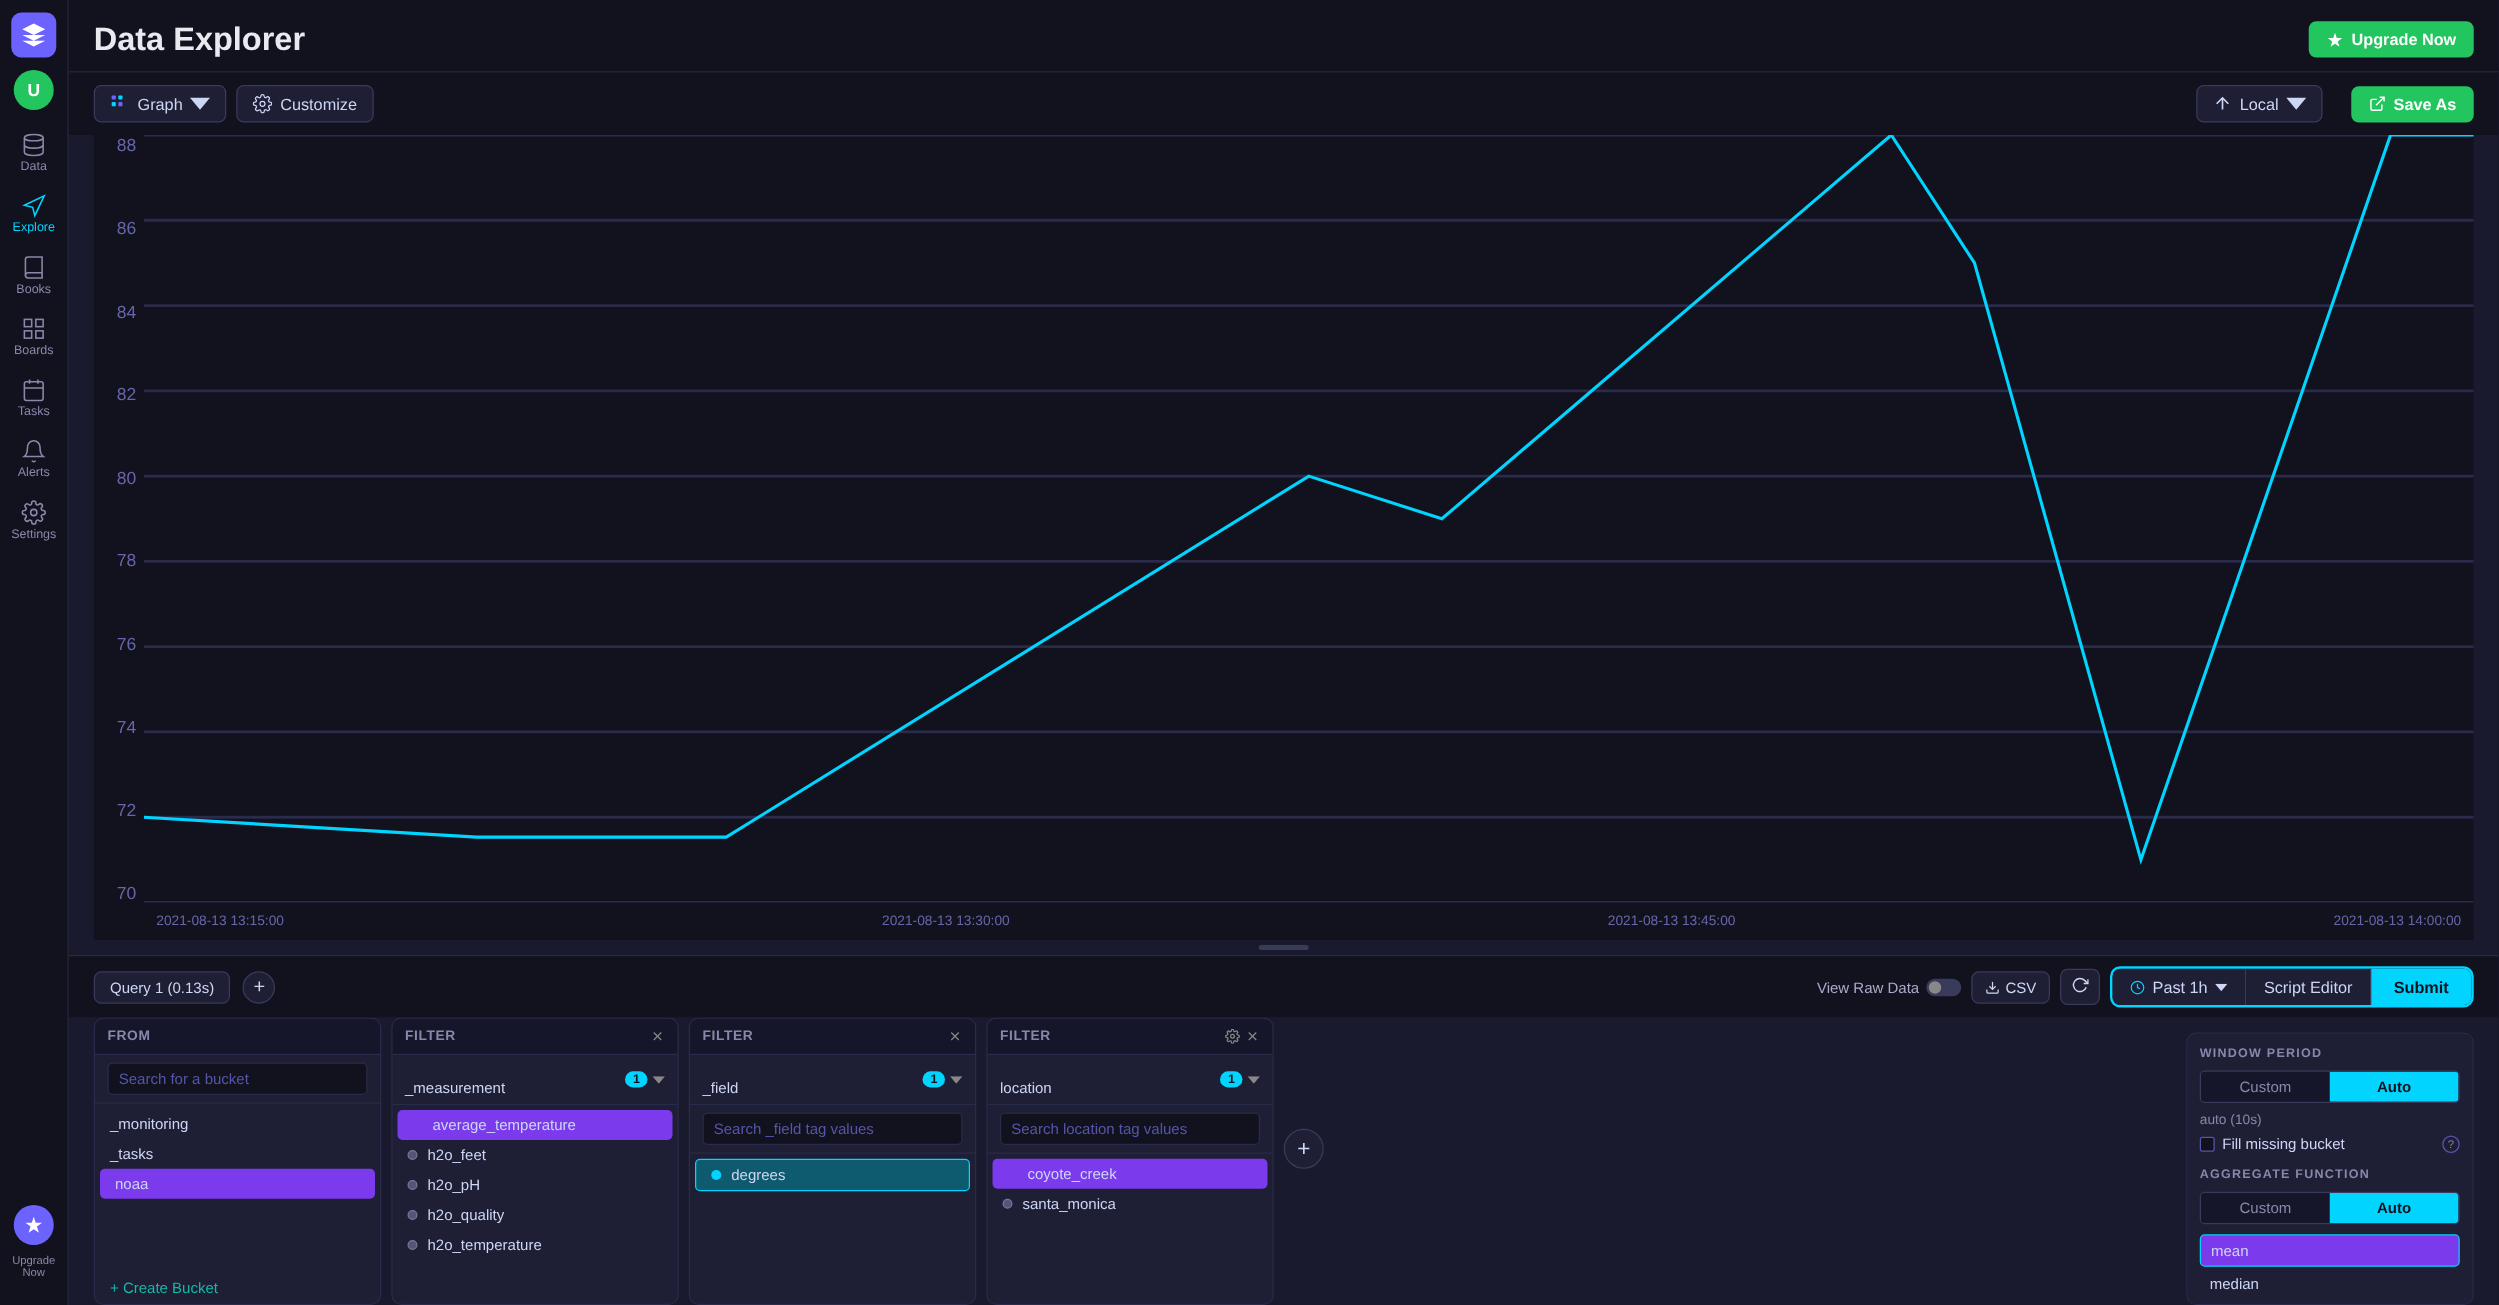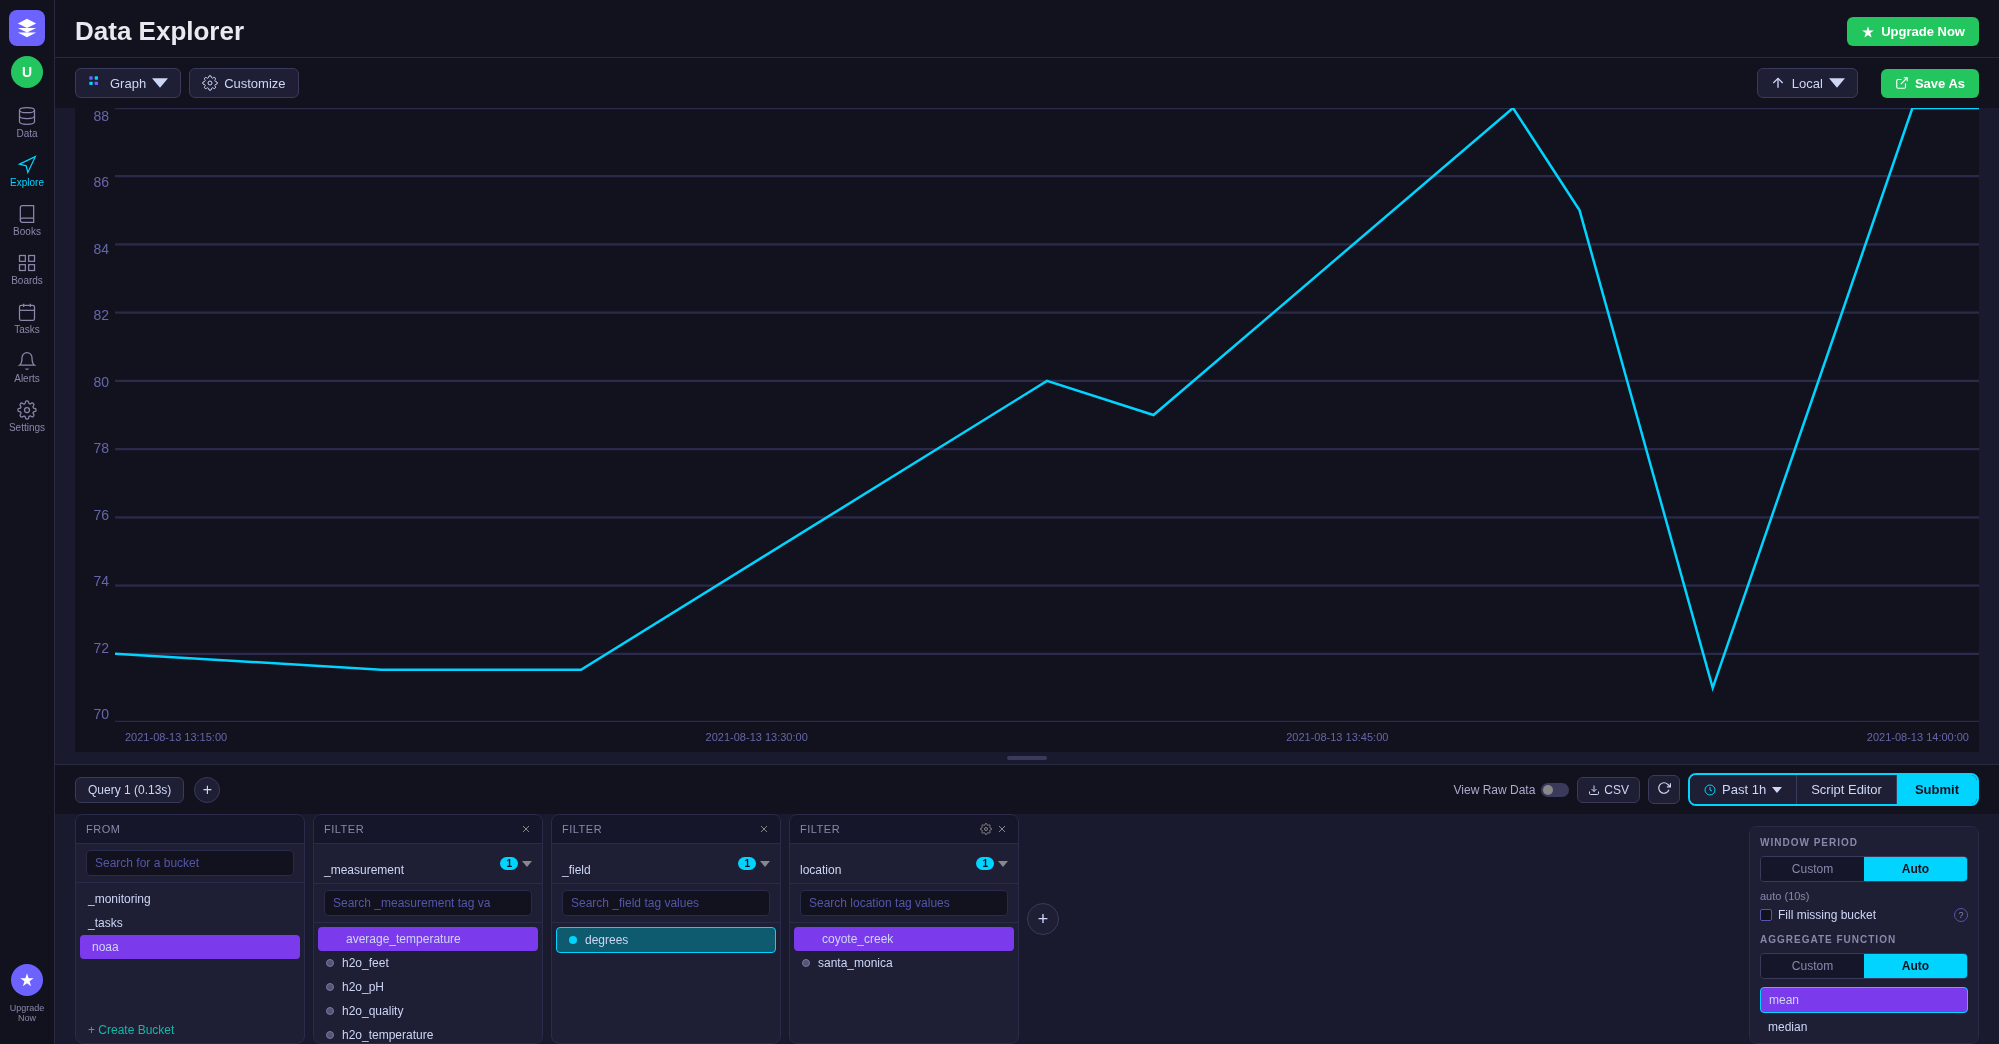--- a/index.html
+++ b/index.html
@@ -367,21 +367,21 @@
     }
 
     .panel-header {
       display: flex;
       align-items: center;
       justify-content: space-between;
       padding: 8px 10px;
       background: #16162a;
       border-bottom: 1px solid #2a2a4a;
       font-size: 11px;
-      font-weight: 400;
+      font-weight: 700;
       color: #8888aa;
       text-transform: uppercase;
       letter-spacing: 0.5px;
     }
     .panel-header-actions {
       display: flex;
       gap: 4px;
       align-items: center;
     }
 
@@ -845,23 +845,20 @@
         <div class="filter-select-inner">
           <span>_measurement</span>
         </div>
         <div style="display:flex;align-items:center;gap:4px;">
           <span class="badge">1</span>
           <svg viewBox="0 0 10 6" width="10" height="6" fill="#888">
               <path d="M0 0l5 6 5-6z"></path>
             </svg>
         </div>
       </div>
-      <div class="panel-search">
-        <input type="text" placeholder="Search _measurement tag va" style="">
-      </div>
       <div class="panel-items">
         <div class="panel-item selected">
           <div class="dot dot-purple"></div>
           <span>average_temperature</span>
         </div>
         <div class="panel-item">
           <div class="dot dot-gray"></div>
           <span>h2o_feet</span>
         </div>
         <div class="panel-item">

